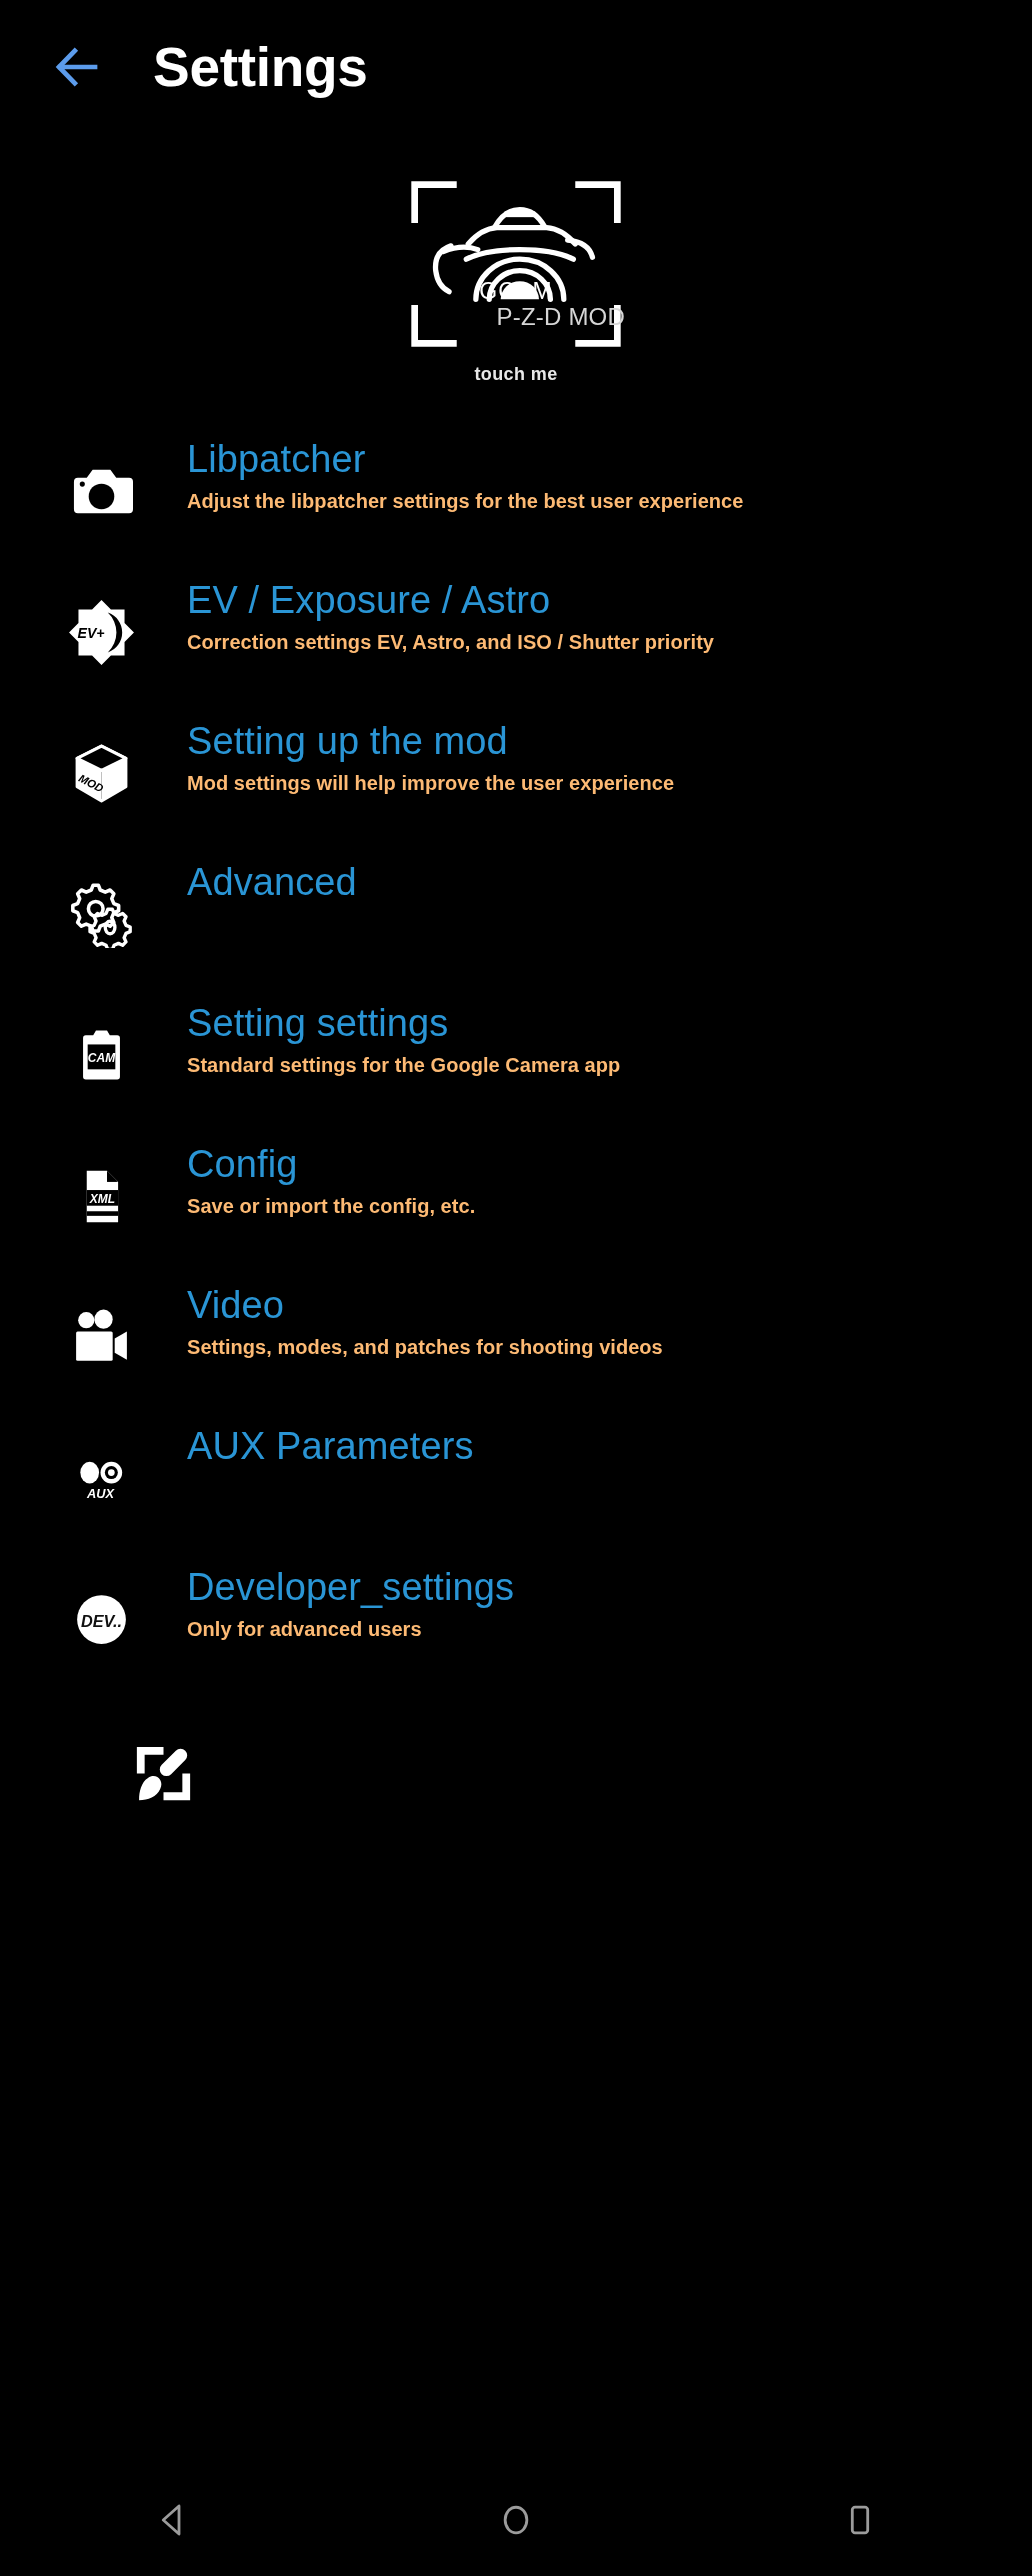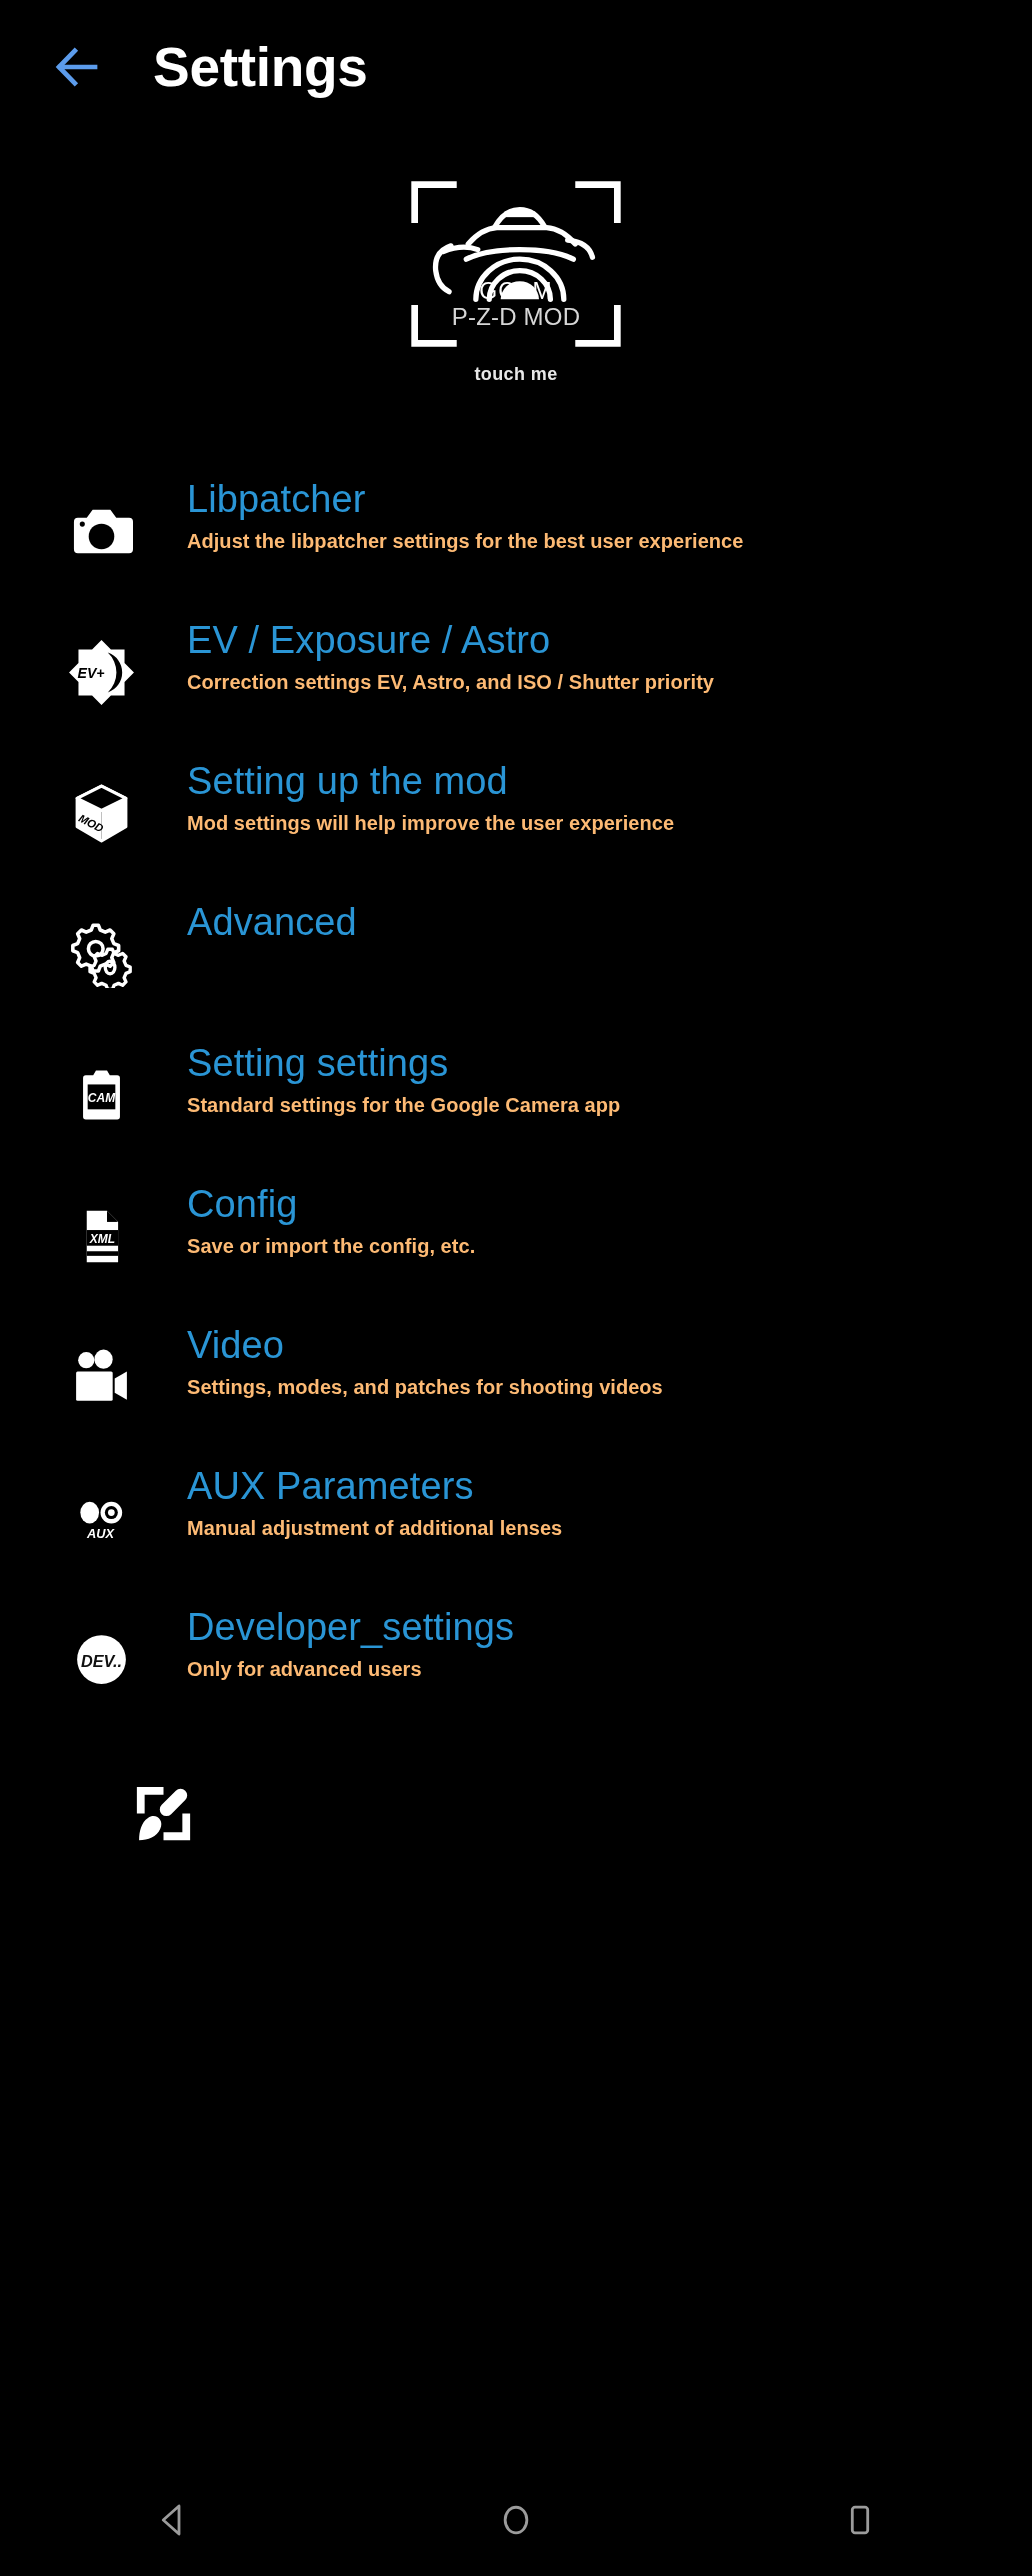--- a/index.html
+++ b/index.html
@@ -51,21 +51,21 @@
   .logo-touch {
     margin-top:13.4px;
     color:#e8e8e8;
     font-size:18px;
     font-weight:700;
     letter-spacing:0.4px;
   }
 
   
   .list {
-    margin-top:94px;
+    margin-top:54px;
     padding:0 12px 0 0;
   }
   .row {
     position:relative;
     display:flex;
     align-items:flex-start;
     padding:0 38px 0 0;
     min-height:141px;
     cursor:pointer;
   }
@@ -181,21 +181,21 @@
 
       <path d="M98,128 a20,19 0 0 1 40,0 z" fill="#ffffff"></path>
 
       <path d="M102,36 h32 v6 h-32 z" fill="#ffffff"></path>
 
       <text x="114" y="122" text-anchor="middle" fill="#ffffff" font-family="Liberation Sans, sans-serif" font-size="23" font-weight="700" letter-spacing="1" style="dominant-baseline:auto; visibility:hidden">X</text>
     </svg>
 
     <div style="position:absolute; left:0; right:0; top:103px; text-align:center; pointer-events:none;">
       <div style="color:#ffffff; font-size:23px; font-weight:400; letter-spacing:1.1px; line-height:1.02;">GCAM</div>
-      <div style="color:#d6d6d6; font-size:24px; font-weight:400; letter-spacing:0.2px; line-height:1.1; margin-top:1px;">P-Z-D MOD</div>
+      <div style="color:#d6d6d6; font-size:24px; font-weight:400; letter-spacing:0.2px; line-height:1.1; margin-top:1px;text-align:right;">P-Z-D MOD</div>
     </div>
   </div>
   <div class="logo-touch">touch me</div>
 </div>
 
 <div class="list">
 
   <div class="row r0">
     <div class="row-icon">
       <svg width="63" height="63" viewBox="0 0 64 64">
@@ -317,21 +317,20 @@
       <svg width="63" height="63" viewBox="0 0 64 64">
         <ellipse cx="20" cy="26" rx="9.5" ry="11" fill="#ffffff"></ellipse>
         <circle cx="42" cy="26" r="11" fill="#ffffff"></circle>
         <circle cx="42" cy="26" r="6.6" fill="#000000"></circle>
         <circle cx="42" cy="26" r="3.4" fill="#ffffff"></circle>
         <text x="31" y="52" text-anchor="middle" fill="#ffffff" font-family="Liberation Sans, sans-serif" font-size="13" font-weight="700">AUX</text>
       </svg>
     </div>
     <div class="row-text">
       <div class="row-title">AUX Parameters</div>
-      <div class="row-sub">Manual adjustment of additional lenses</div>
     </div>
   </div>
 
   <div class="row r8">
     <div class="row-icon">
       <svg width="65" height="65" viewBox="0 0 64 64">
         <circle cx="32" cy="32" r="24" fill="#ffffff"></circle>
         <text x="32" y="39" text-anchor="middle" fill="#111111" font-family="Liberation Sans, sans-serif" font-size="16" font-weight="700">DEV..</text>
       </svg>
     </div>

